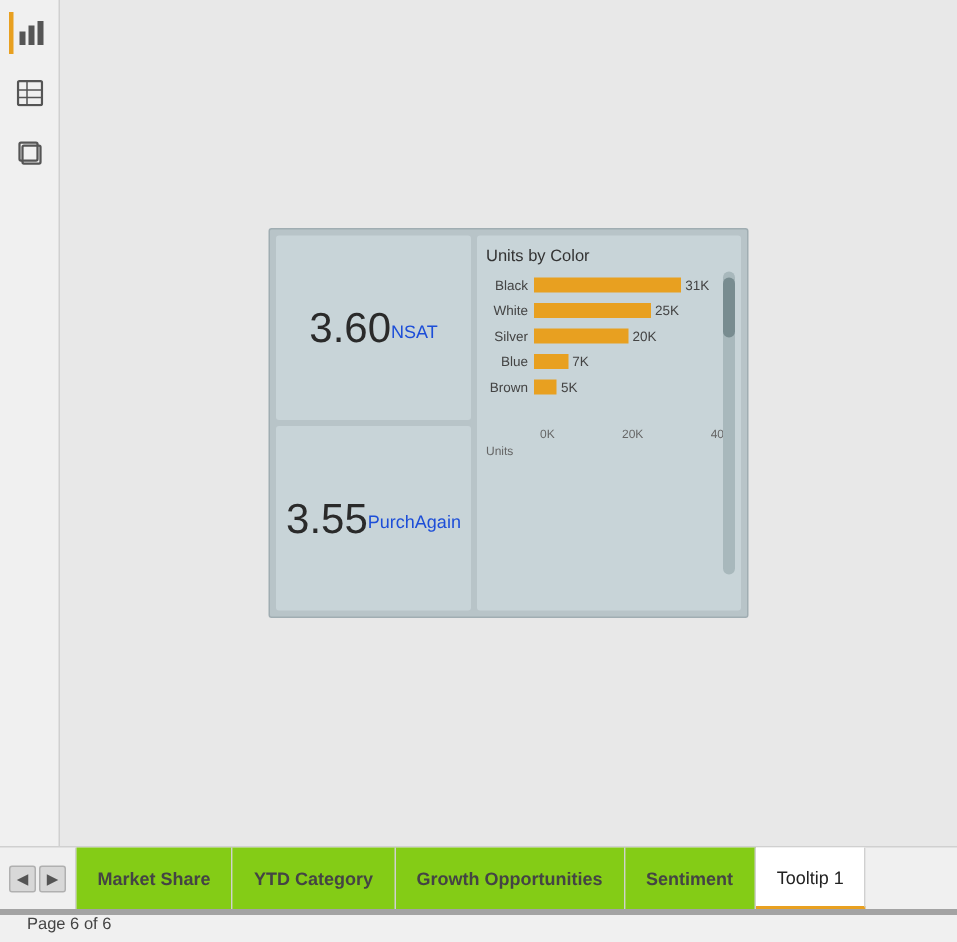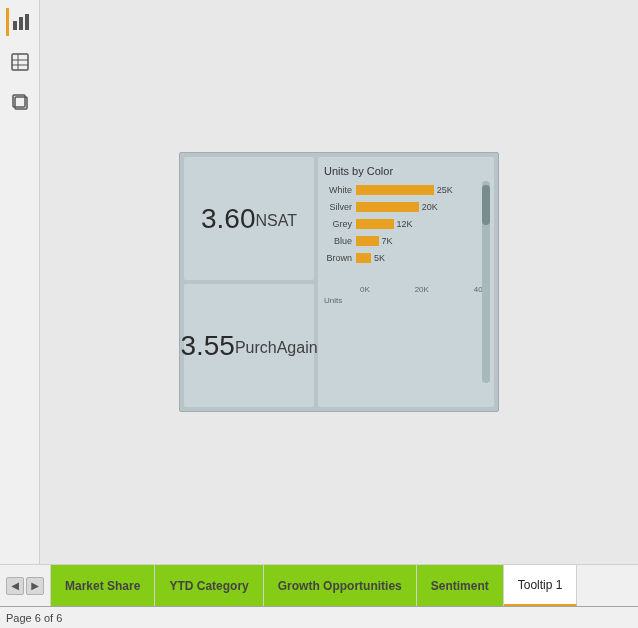--- a/index.html
+++ b/index.html
@@ -83,22 +83,22 @@
     }
 
     .metric-value {
       font-size: 28px;
       font-weight: 300;
       color: #2a2a2a;
       line-height: 1.2;
     }
 
     .metric-label {
-      font-size: 16px;
-      color: #404040;
+      font-size: 12px;
+      color: #1d4ed8;
       margin-top: 4px;
     }
 
     .right-panel {
       flex: 1;
       background: #c8d4d8;
       border-radius: 2px;
       padding: 8px 6px 6px 6px;
       position: relative;
     }
@@ -249,24 +249,23 @@
       background: #ffffff;
       border-bottom: 2px solid #e8a020;
       color: #222;
       font-weight: 500;
     }
 
     
     .status-bar {
       height: 22px;
       background: #f0f0f0;
-      border-top: 1px solid #a3a3a3;
-      display: flex;
-      align-items: center;
-      padding: 0 6px;
+      border-top: 4px solid #a3a3a3;
+      display: flex;
+      padding: 0 18px;
     }
 
     .page-info {
       font-size: 11px;
       color: #444;
     }
   </style>
 </head>
 <body>
 
@@ -306,39 +305,39 @@
         </div>
         <div class="metric-card">
           <span class="metric-value">3.55</span>
           <span class="metric-label">PurchAgain</span>
         </div>
       </div>
 
       <div class="right-panel">
         <div class="chart-title">Units by Color</div>
         <div class="bar-chart" id="bar-chart-container">
+        <div class="bar-row">
+              <div class="bar-label">Black</div>
+              <div class="bar-track">
+                <div class="bar-fill" style="width: 74.1%;"></div>
+                <span class="bar-value">31K</span>
+              </div>
+            </div>
             <div class="bar-row">
               <div class="bar-label">White</div>
               <div class="bar-track">
                 <div class="bar-fill" style="width: 58.9%;"></div>
                 <span class="bar-value">25K</span>
               </div>
             </div>
             <div class="bar-row">
               <div class="bar-label">Silver</div>
               <div class="bar-track">
                 <div class="bar-fill" style="width: 47.5%;"></div>
                 <span class="bar-value">20K</span>
-              </div>
-            </div>
-            <div class="bar-row">
-              <div class="bar-label">Grey</div>
-              <div class="bar-track">
-                <div class="bar-fill" style="width: 28.5%;"></div>
-                <span class="bar-value">12K</span>
               </div>
             </div>
             <div class="bar-row">
               <div class="bar-label">Blue</div>
               <div class="bar-track">
                 <div class="bar-fill" style="width: 17.1%;"></div>
                 <span class="bar-value">7K</span>
               </div>
             </div>
             <div class="bar-row">

